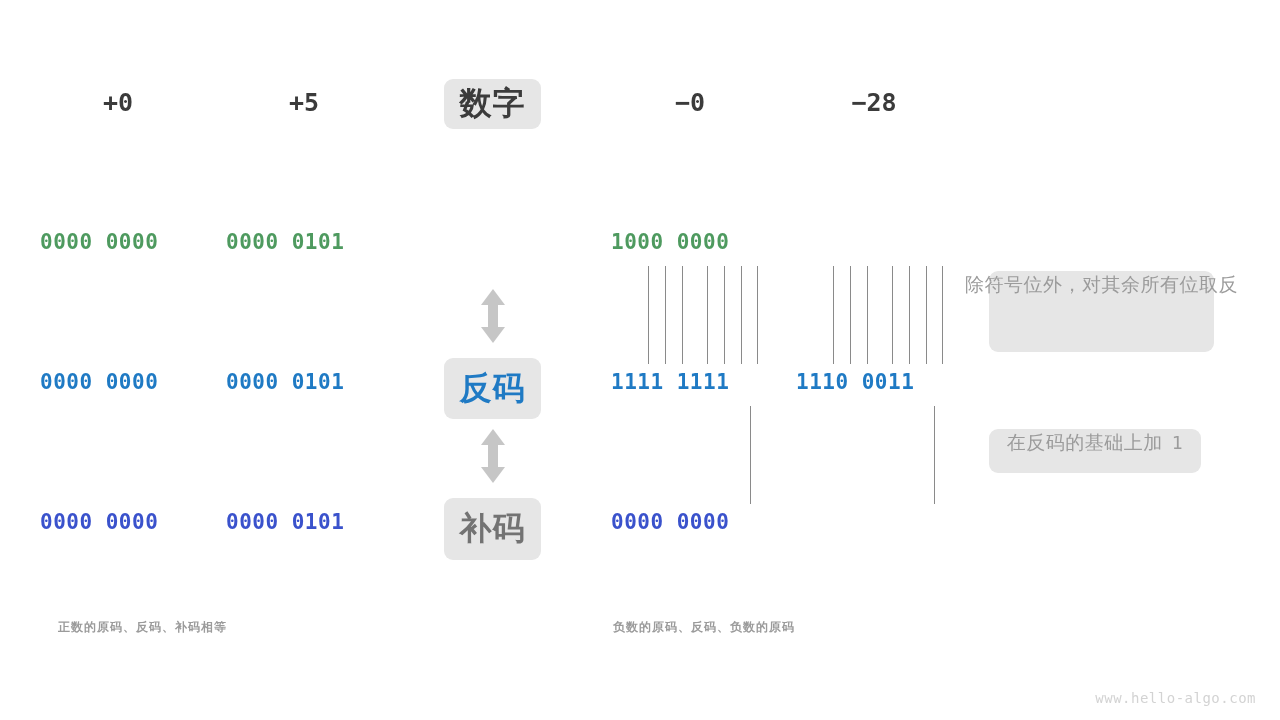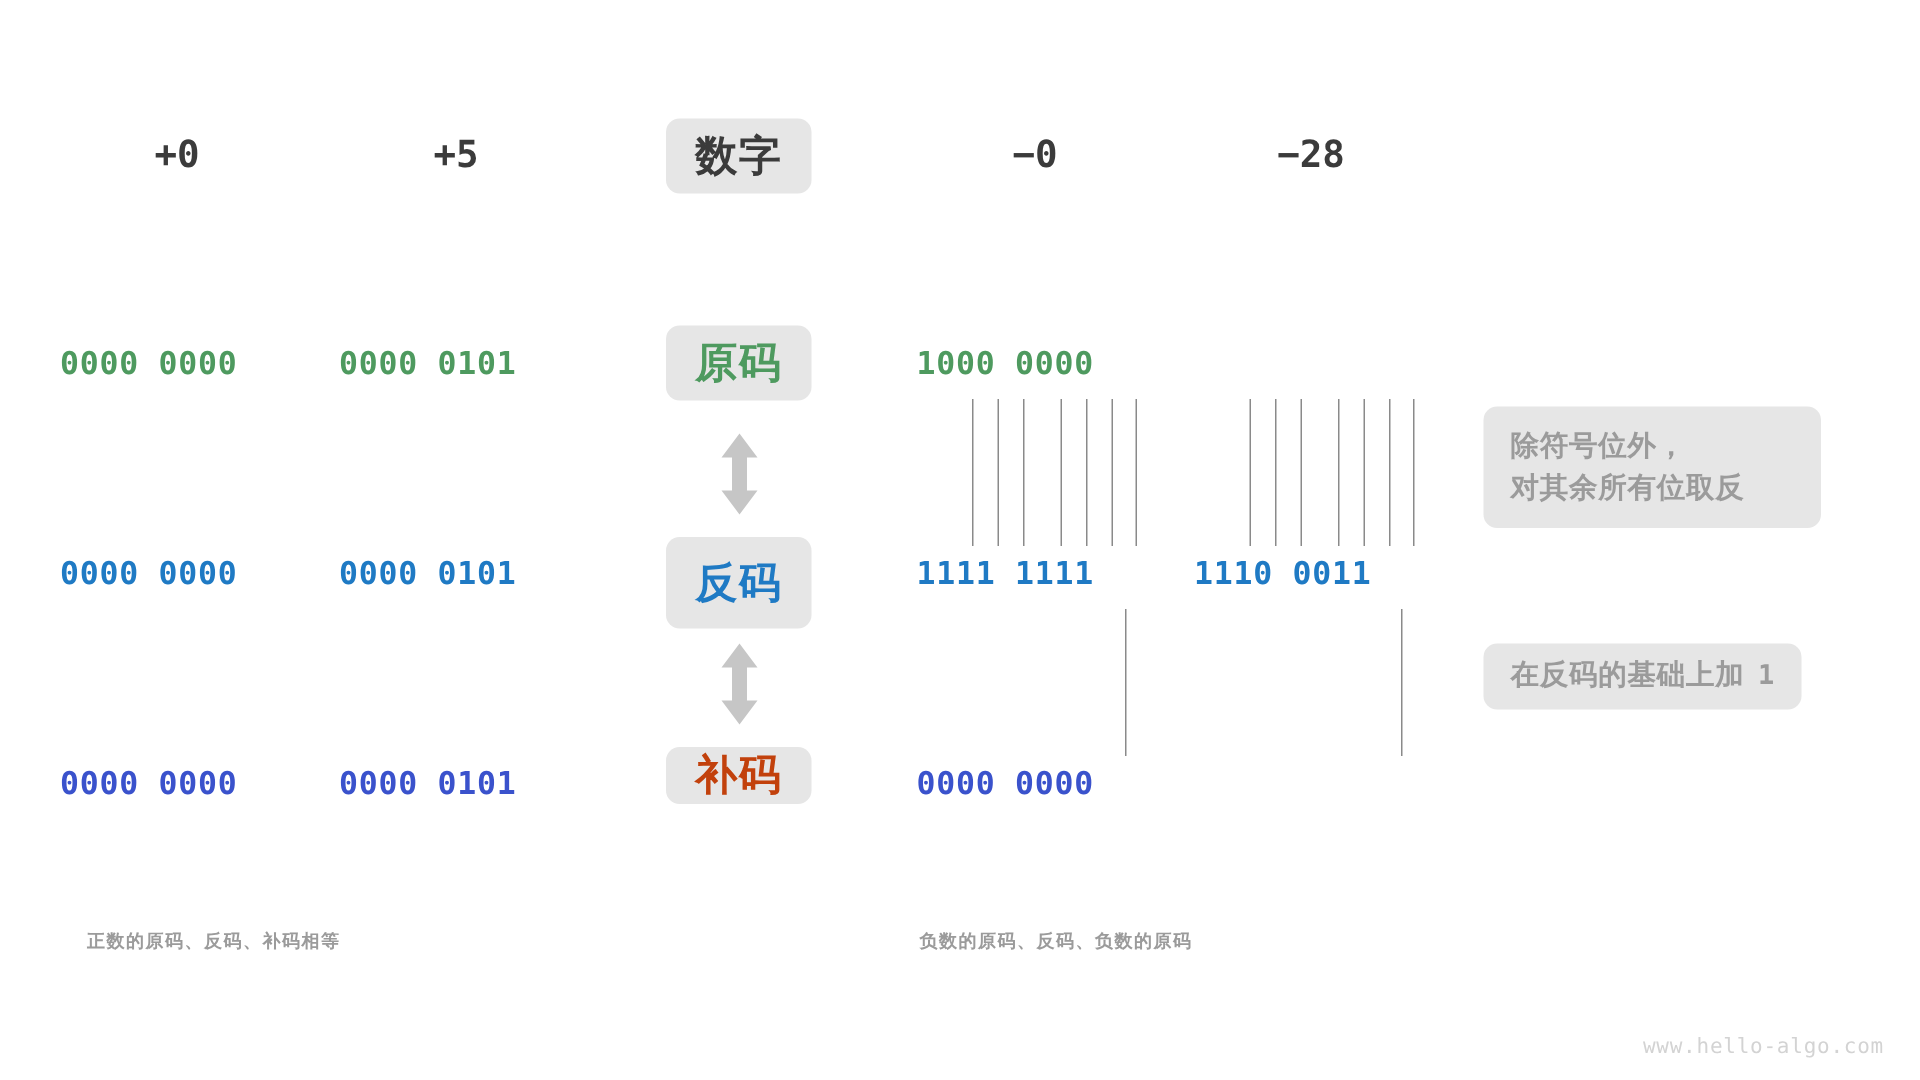--- a/index.html
+++ b/index.html
@@ -49,21 +49,21 @@
 
   
   .badge {
     position: absolute;
     background: #e6e6e6;
     border-radius: 9px;
     display: flex;
     align-items: center;
     justify-content: center;
     font-family: "DejaVu Sans", "Liberation Sans", sans-serif;
-    font-size: 28px;
+    font-size: 32px;
     font-weight: bold;
     letter-spacing: 1px;
     box-sizing: border-box;
   }
   .badge-dark { color: #3b3b3b; }
 
   
   .dbl-arrow { position: absolute; }
 
   
@@ -74,25 +74,25 @@
   }
 
   
   .note {
     position: absolute;
     background: #e6e6e6;
     border-radius: 9px;
     color: #9b9b9b;
     font-family: "DejaVu Sans", "Liberation Sans", sans-serif;
     font-size: 19px;
-    font-weight: bold;
+    font-weight: normal;
     letter-spacing: 0.5px;
     box-sizing: border-box;
     display: flex;
-    flex-direction: column;
+    flex-direction: row;
     justify-content: center;
   }
   .note-line { white-space: nowrap; line-height: 1.45; }
   .note-mono {
     font-family: "DejaVu Sans Mono", "Liberation Mono", monospace;
     font-size: 18px;
   }
 
   
   .caption {
@@ -129,40 +129,39 @@
   <div class="badge badge-dark" style="left:444px; top:79px; width:97px; height:50px;">数字</div>
 
   <div class="abs num-head" style="left:630px; top:88px; width:120px;">−0</div>
 
   <div class="abs num-head" style="left:812px; top:88px; width:124px;">−28</div>
 
   <div class="abs bits c-green" style="left:40px; top:230px; width:158px;">0000 0000</div>
 
   <div class="abs bits c-green" style="left:226px; top:230px; width:158px;">0000 0101</div>
 
-  <div class="badge" style="left:444px; top:217px; width:97px; height:50px; color:#4e9a5f;">原码</div>
 
   <div class="abs bits c-green" style="left:611px; top:230px; width:158px;">1000 0000</div>
 
 
   <div class="abs bits c-blue" style="left:40px; top:370px; width:158px;">0000 0000</div>
 
   <div class="abs bits c-blue" style="left:226px; top:370px; width:158px;">0000 0101</div>
 
   <div class="badge" style="left:444px; top:358px; width:97px; height:61px; color:#1f7ac4;">反码</div>
 
   <div class="abs bits c-blue" style="left:611px; top:370px; width:158px;">1111 1111</div>
 
   <div class="abs bits c-blue" style="left:796px; top:370px; width:158px;">1110 0011</div>
 
   <div class="abs bits c-indigo" style="left:40px; top:510px; width:158px;">0000 0000</div>
 
   <div class="abs bits c-indigo" style="left:226px; top:510px; width:158px;">0000 0101</div>
 
-  <div class="badge" style="left:444px; top:498px; width:97px; height:38px; color:#c2410c;">补码</div>
+  <div class="badge" style="left:444px; top:498px; width:97px; height:62px; color:#737373;">补码</div>
 
   <div class="abs bits c-indigo" style="left:611px; top:510px; width:158px;">0000 0000</div>
 
 
   <div class="dbl-arrow" style="left:477px; top:288px;">
     <svg width="32" height="56" viewBox="0 0 32 56">
       <path d="M16 1 L28 17 L21 17 L21 39 L28 39 L16 55 L4 39 L11 39 L11 17 L4 17 Z" fill="#c6c6c6"></path>
     </svg>
   </div>
 

